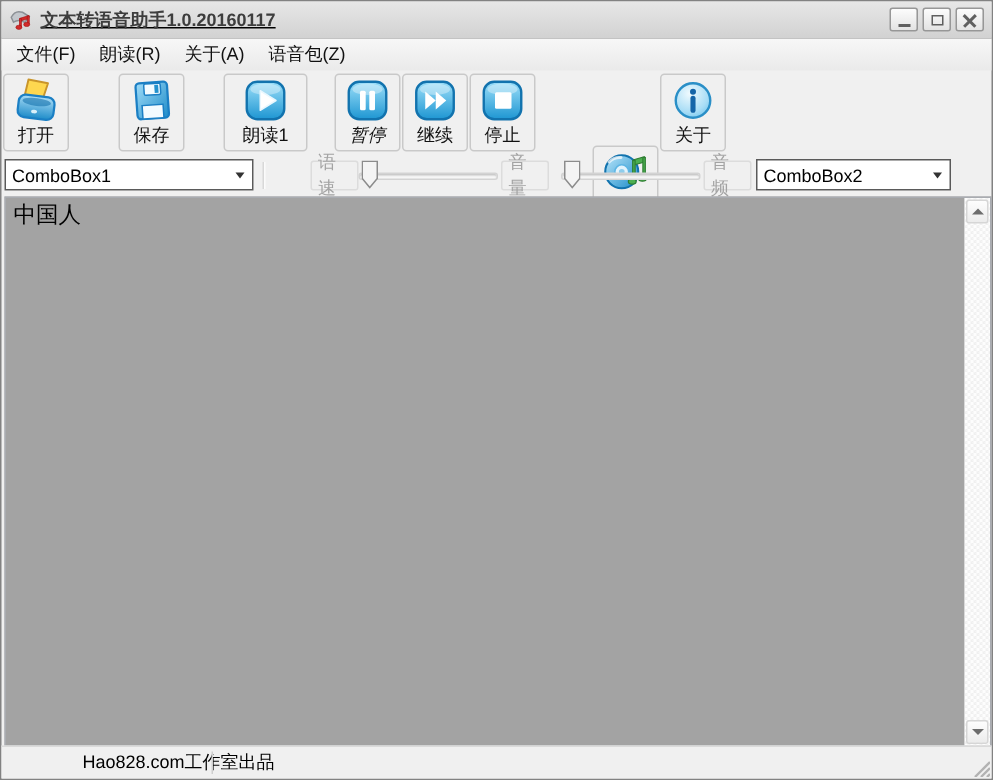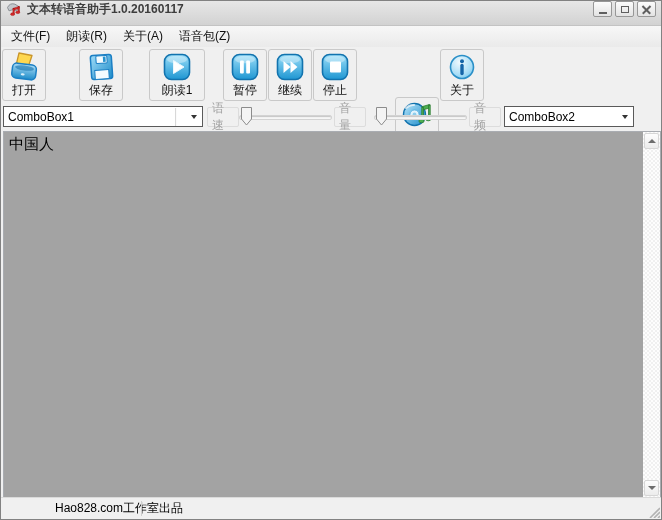--- a/index.html
+++ b/index.html
@@ -1,49 +1,49 @@
 <!DOCTYPE html>
 <html><head>
 <meta charset="utf-8">
 <style>
   html,body{margin:0;padding:0;}
   body{width:662px;height:520px;overflow:hidden;font-family:"Liberation Sans",sans-serif;background:#f0f0f0;}
   .window{position:absolute;inset:0;border:1px solid #828282;background:#f0f0f0;box-sizing:border-box;}
 
   
-  .titlebar{position:absolute;left:0;top:0;right:0;height:25px;background:linear-gradient(#e7e7e7,#d2d2d2);border-bottom:1px solid #c3c3c3;display:flex;align-items:flex-start;padding:0 5px;box-sizing:border-box;}
+  .titlebar{position:absolute;left:0;top:0;right:0;height:25px;background:linear-gradient(#e7e7e7,#d2d2d2);border-bottom:1px solid #c3c3c3;display:flex;align-items:center;padding:0 5px;box-sizing:border-box;text-decoration:underline;}
   .app-icon{width:16px;height:16px;margin-right:5px;flex:0 0 auto;}
   .title-text{font-size:12px;font-weight:bold;color:#3d3d3d;white-space:nowrap;flex:1;}
   .win-btn{width:19px;height:16px;margin-left:3px;border:1px solid #979797;border-radius:2px;background:linear-gradient(#fcfcfc,#e3e3e3);display:flex;align-items:center;justify-content:center;padding:0;box-sizing:border-box;}
   .glyph-min{width:8px;height:2px;background:#5f5f5f;margin-top:7px;}
   .glyph-max{width:8px;height:7px;border:1px solid #5f5f5f;box-sizing:border-box;}
   .glyph-close{position:relative;width:9px;height:9px;}
   .glyph-close:before,.glyph-close:after{content:"";position:absolute;left:-1px;top:4px;width:11px;height:1.6px;background:#5f5f5f;}
   .glyph-close:before{transform:rotate(45deg);}
   .glyph-close:after{transform:rotate(-45deg);}
 
   
   .menubar{position:absolute;left:0;top:25px;right:0;height:21px;background:linear-gradient(#f7f7f7,#eaeaea);display:flex;align-items:center;padding-left:2px;font-size:12px;color:#111;}
   .menu-item{padding:2px 8px;cursor:default;}
 
   
   .toolbar{position:absolute;left:0;top:46px;right:0;height:58px;display:flex;align-items:flex-start;padding-top:2px;box-sizing:border-box;}
   .tb-btn{width:44px;height:52px;border:1px solid #c9c9c9;border-radius:3px;background:transparent;display:flex;flex-direction:column;align-items:center;justify-content:flex-start;padding:1px 0 0 0;box-sizing:border-box;font-size:12px;color:#111;font-family:"Liberation Sans",sans-serif;}
   .tb-btn svg{width:32px;height:32px;display:block;}
   .tb-label{line-height:15px;white-space:nowrap;}
-  .ml2{margin-left:2px;} .ml1{margin-left:1px;} .ml33{margin-left:33px;} .ml26{margin-left:26px;} .ml18{margin-left:18px;} .ml38{margin-left:38px;margin-top:48px;}
+  .ml2{margin-left:2px;} .ml1{margin-left:1px;} .ml33{margin-left:33px;} .ml26{margin-left:26px;} .ml18{margin-left:18px;font-style:italic;} .ml38{margin-left:38px;margin-top:48px;}
   .w54{width:56px;align-items:center;}
 
   
   .controls-row{position:absolute;left:0;top:104px;right:0;height:26px;}
   .combo{position:absolute;top:1px;height:21px;background:#fff;border:1px solid #5a5a5a;box-sizing:border-box;display:flex;align-items:center;font-size:12px;color:#000;}
   .combo-text{flex:1;padding-left:4px;white-space:nowrap;overflow:hidden;}
   .combo-arrow{width:16px;display:flex;align-items:center;justify-content:center;}
   .combo-arrow i{width:0;height:0;border-left:3.5px solid transparent;border-right:3.5px solid transparent;border-top:4px solid #333;}
-  #combo1{left:2px;width:200px;}
+  #combo1{left:2px;width:166px;}
   #combo2{left:503px;width:130px;}
   .vsep{position:absolute;left:174px;top:3px;height:18px;width:0;border-left:1px solid #d8d8d8;border-right:1px solid #fbfbfb;}
   .dim-btn{position:absolute;top:2px;height:20px;border:1px solid #dcdcdc;border-radius:2px;background:transparent;color:#a3a3a3;font-size:12px;display:flex;align-items:center;justify-content:center;box-sizing:border-box;padding:0 4px;}
   #rate-label{left:195px;width:32px;margin-left:11px;}
   #volume-label{left:333px;width:32px;}
   #audio-label{left:468px;width:32px;}
   .slider{position:absolute;top:0;height:24px;}
   #rate-slider{left:236px;width:97px;}
   #volume-slider{left:371px;width:97px;}
   .slider-track{position:absolute;left:2px;right:2px;top:10px;height:3px;border:1px solid #d3d3d3;border-radius:2px;background:#f6f6f6;box-shadow:inset 0 1px 1px #c6c6c6;}

